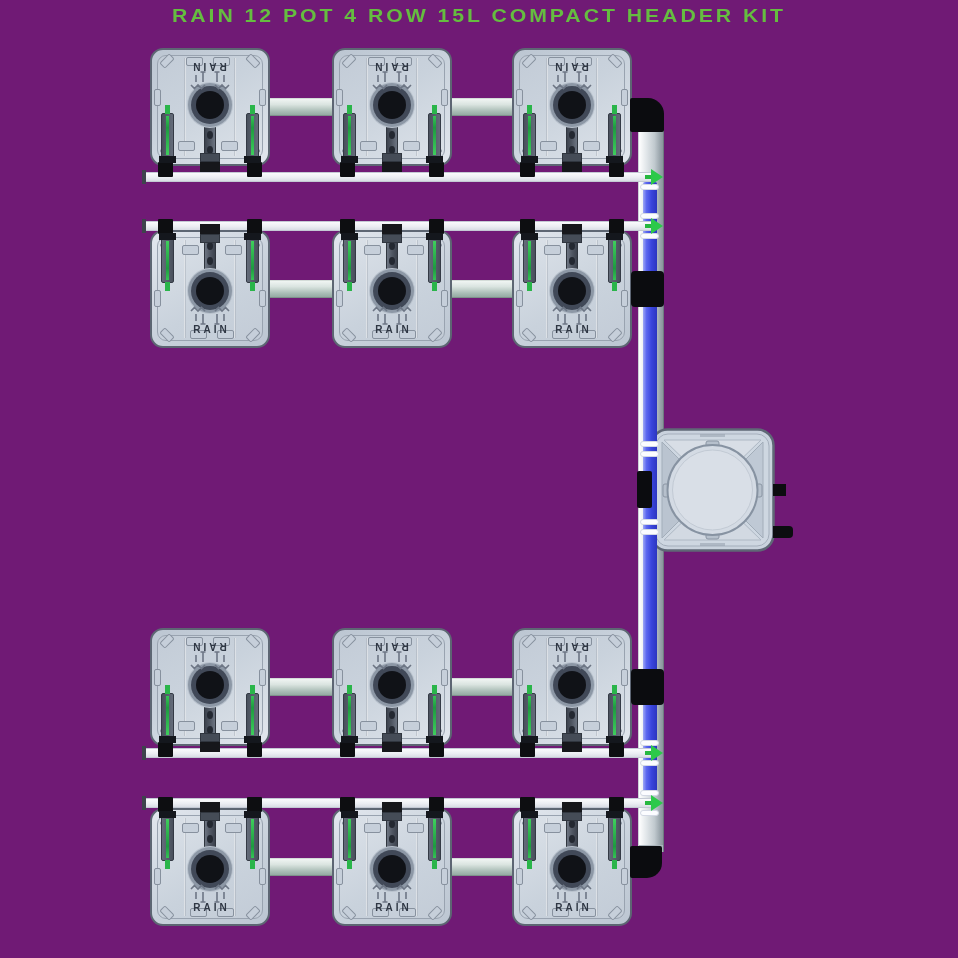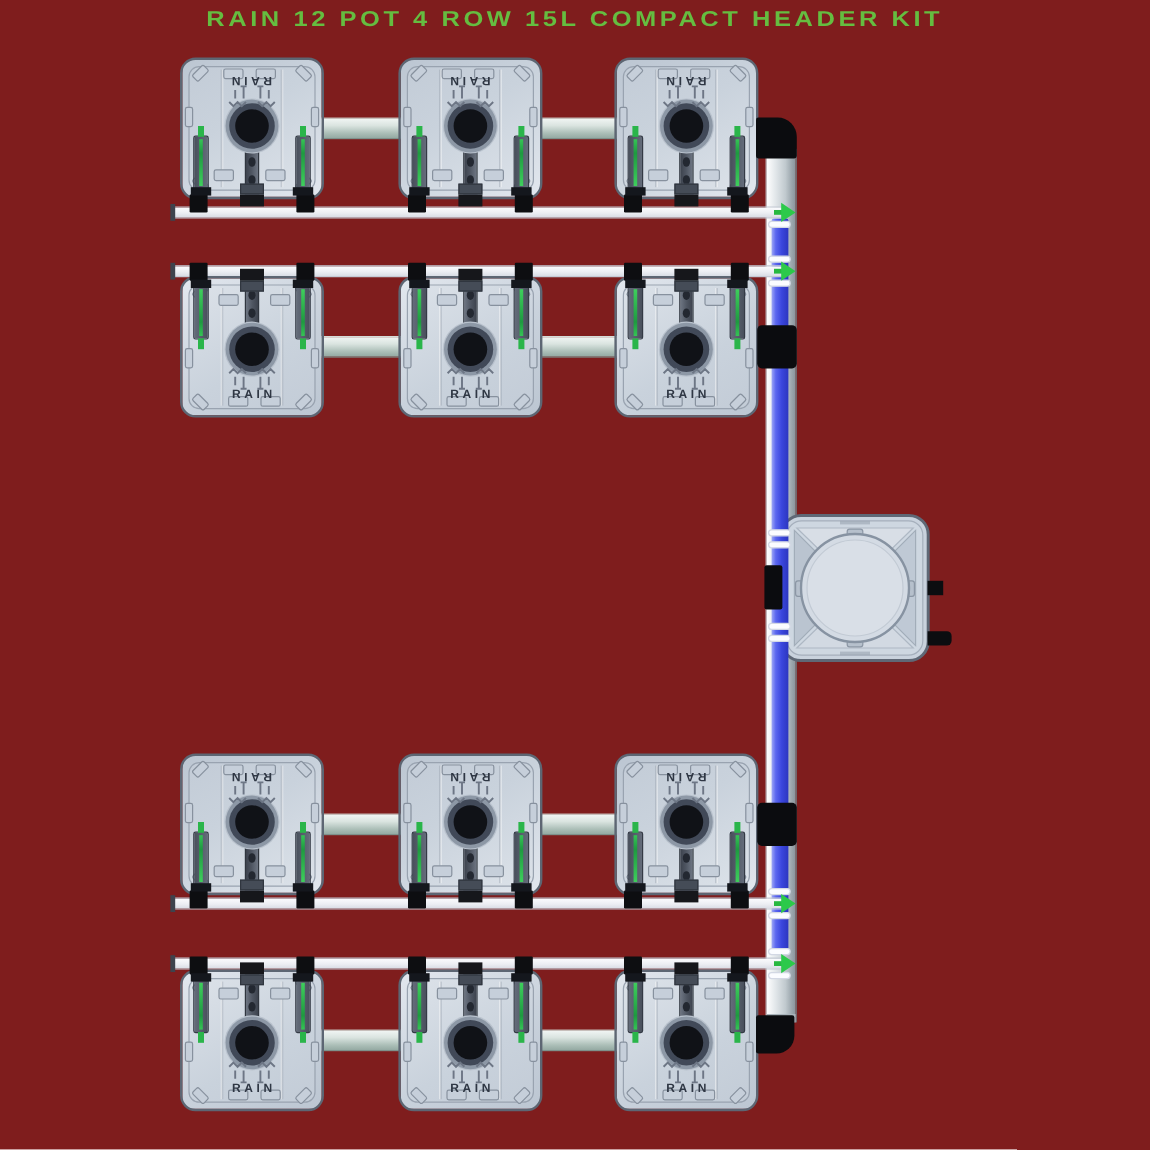--- a/index.html
+++ b/index.html
@@ -1,16 +1,16 @@
 <!DOCTYPE html>
 <html style="--green: #65bd40;"><head>
 <meta charset="utf-8">
 <style>
   html,body{margin:0;padding:0;background:#fff;font-family:"Liberation Sans",sans-serif;}
-  #scene{position:relative;width:958px;height:958px;background:#7f1d1d;overflow:hidden;margin:0 auto;}
+  #scene{position:relative;width:958px;height:958px;background:#701a75;overflow:hidden;margin:0 auto;}
 
   .title{position:absolute;top:6px;left:0;right:0;text-align:center;font-weight:bold;
     font-size:18px;letter-spacing:2.5px;color:var(--green,#65bd40);
     transform:scaleX(1.18);transform-origin:50% 50%;white-space:nowrap;}
 
   
   .pot{position:absolute;width:120px;height:118px;border-radius:13px;box-sizing:border-box;
     background:linear-gradient(145deg,#e2e7ee,#c9d2dc 55%,#bcc6d2);
     border:2px solid #5d6673;z-index:6;}
   .pot.inv{transform:rotate(180deg);}

